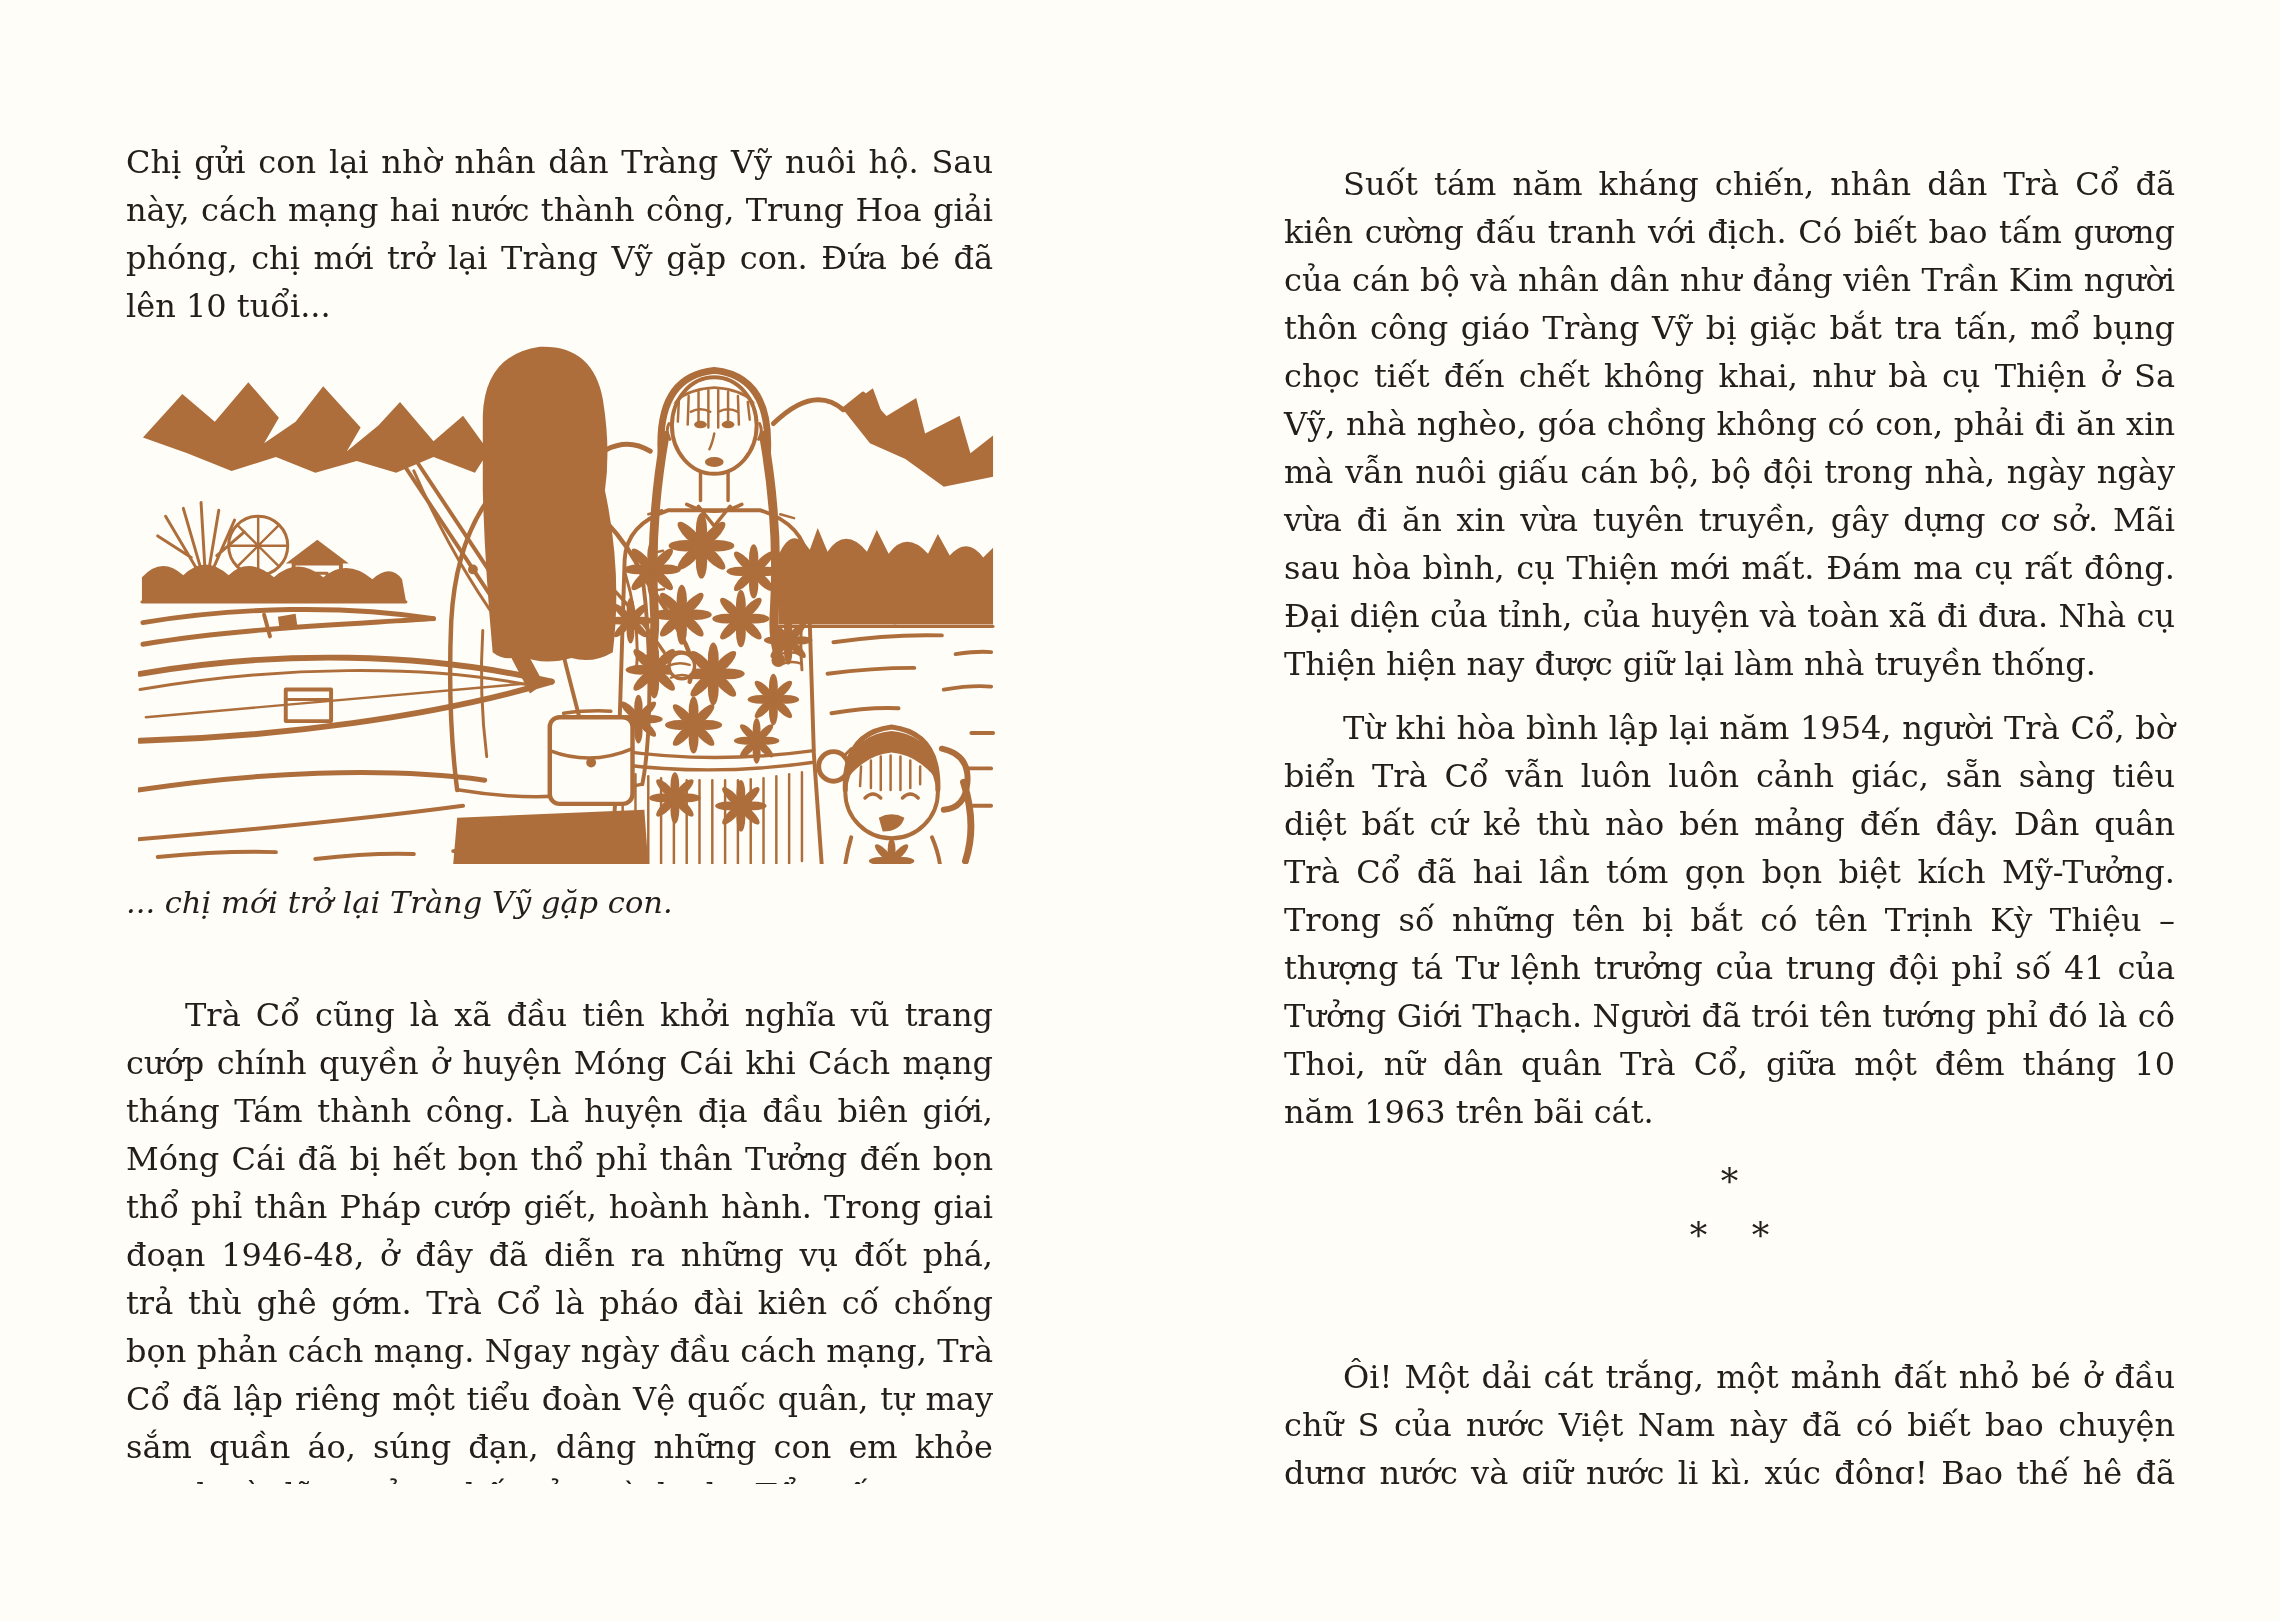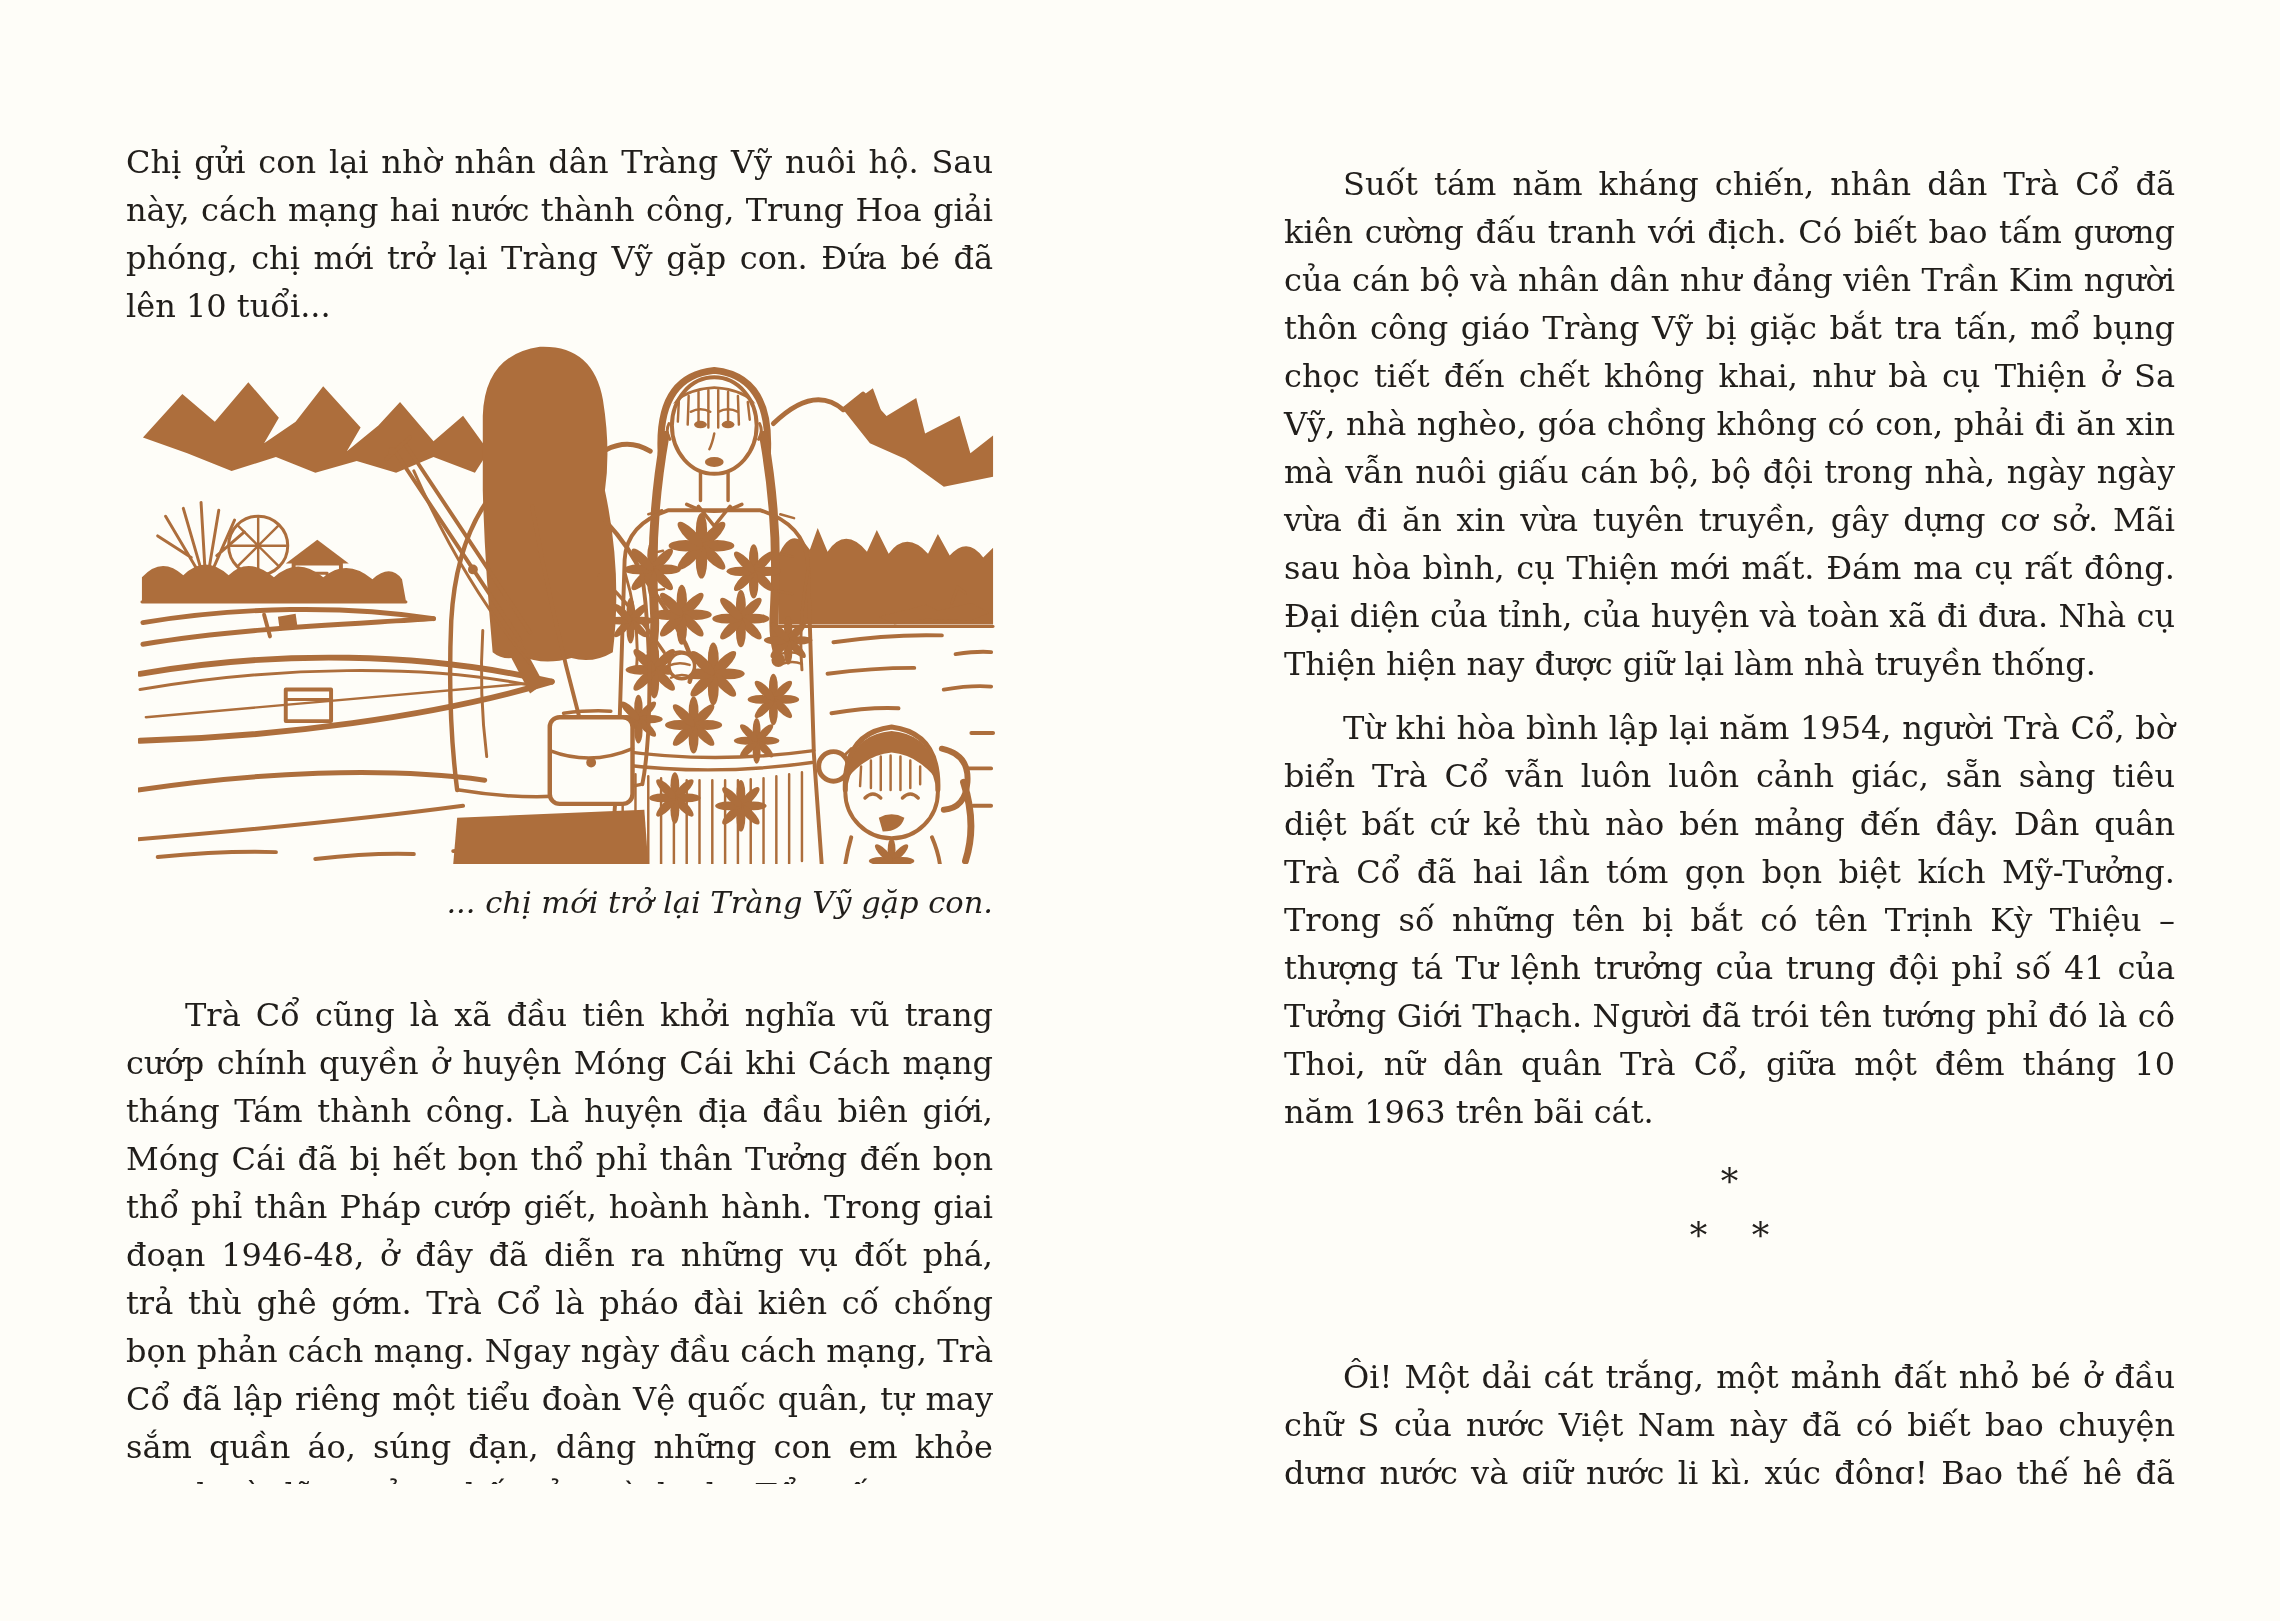--- a/index.html
+++ b/index.html
@@ -20,21 +20,21 @@
     margin:0;
   }
   .indent{text-indent:59px;margin-top:22px;}
   .col{position:absolute;}
   .caption{
     position:absolute;
     font-family:"DejaVu Serif", serif;
     font-style:italic;
     font-size:30.5px;
     color:var(--ink);
-    text-align:right;
+    text-align:left;
     width:100%;
   }
   .pagenum{
     position:absolute;
     font-family:"DejaVu Sans", sans-serif;
     font-size:29.6px;
     color:var(--page-number);
     letter-spacing:1px;
   }
   .separator{

